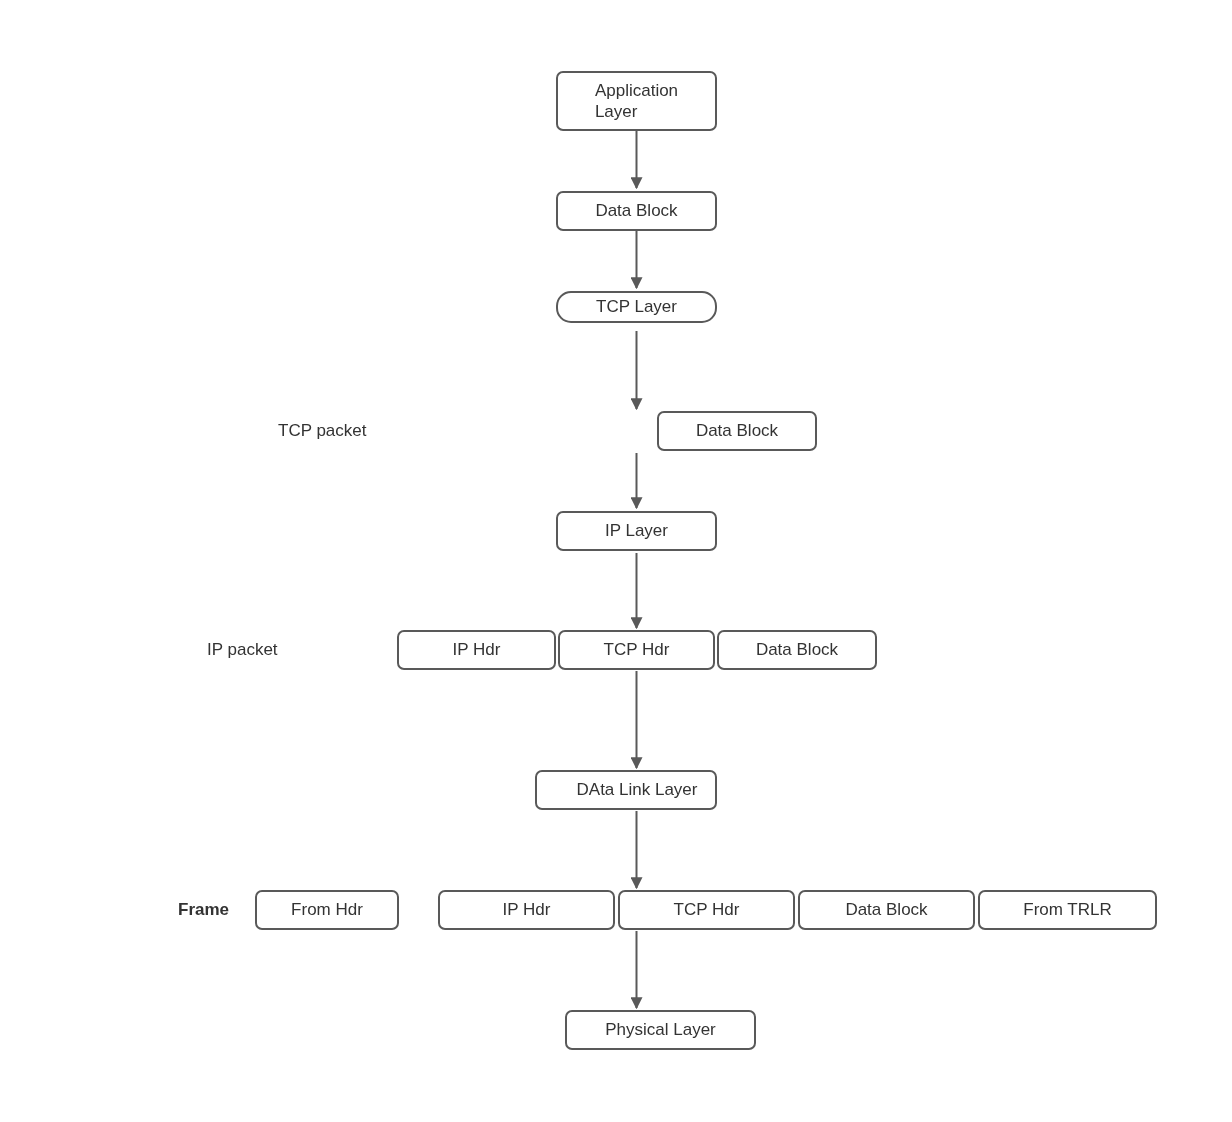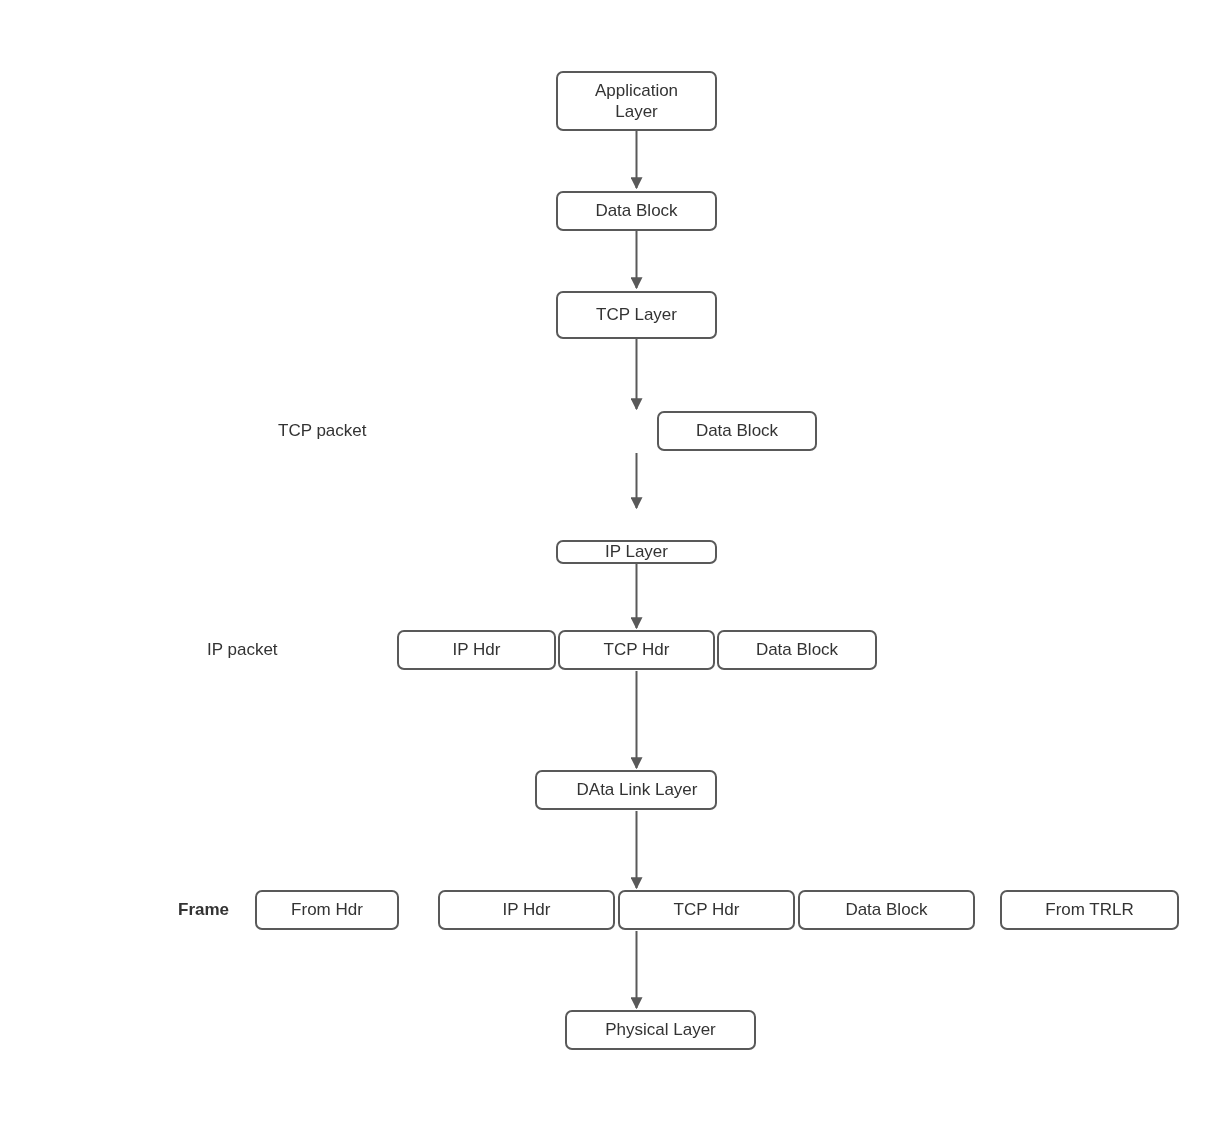--- a/index.html
+++ b/index.html
@@ -26,21 +26,20 @@
     box-sizing: border-box;
     border: 2px solid #595959;
     border-radius: 7px;
     background: #ffffff;
     color: #333333;
     font-size: 17px;
     line-height: 1.25;
     display: flex;
     align-items: center;
     justify-content: center;
-    text-align: center;
     white-space: pre-line;
   }
   .row-label {
     position: absolute;
     box-sizing: border-box;
     color: #333333;
     font-size: 17px;
     display: flex;
     align-items: center;
     white-space: nowrap;
@@ -65,28 +64,28 @@
     <line x1="636.5" y1="671" x2="636.5" y2="768" stroke="#595959" stroke-width="2" marker-end="url(#arrowhead)"></line>
     <line x1="636.5" y1="811" x2="636.5" y2="888" stroke="#595959" stroke-width="2" marker-end="url(#arrowhead)"></line>
     <line x1="636.5" y1="931" x2="636.5" y2="1008" stroke="#595959" stroke-width="2" marker-end="url(#arrowhead)"></line>
   </svg>
 
   <div class="node" style="left:556px; top:71px; width:161px; height:60px;">Application
 Layer</div>
 
   <div class="node" style="left:556px; top:191px; width:161px; height:40px;">Data Block</div>
 
-  <div class="node" style="left:556px; top:291px; width:161px; height:48px;">TCP Layer</div>
+  <div class="node" style="left:556px; top:291px; width:161px; height:32px;border-radius:15px;">TCP Layer</div>
 
   <div class="row-label" style="left:278px; top:411px; height:40px;">TCP packet</div>
 
 
   <div class="node" style="left:657px; top:411px; width:160px; height:40px;">Data Block</div>
 
-  <div class="node" style="left:556px; top:511px; width:161px; height:24px;margin-top:29px;">IP Layer</div>
+  <div class="node" style="left:556px; top:511px; width:161px; height:40px;">IP Layer</div>
 
   <div class="row-label" style="left:207px; top:630px; height:40px;">IP packet</div>
 
   <div class="node" style="left:397px; top:630px; width:159px; height:40px;">IP Hdr</div>
 
   <div class="node" style="left:558px; top:630px; width:157px; height:40px;">TCP Hdr</div>
 
   <div class="node" style="left:717px; top:630px; width:160px; height:40px;">Data Block</div>
 
   <div class="node" style="left:535px; top:770px; width:182px; height:40px;padding-left:22px;">DAta Link Layer</div>
@@ -94,17 +93,17 @@
   <div class="row-label" style="left:178px; top:890px; height:40px;font-weight:bold;">Frame</div>
 
   <div class="node" style="left:255px; top:890px; width:144px; height:40px;">From Hdr</div>
 
   <div class="node" style="left:438px; top:890px; width:177px; height:40px;">IP Hdr</div>
 
   <div class="node" style="left:618px; top:890px; width:177px; height:40px;">TCP Hdr</div>
 
   <div class="node" style="left:798px; top:890px; width:177px; height:40px;">Data Block</div>
 
-  <div class="node" style="left:978px; top:890px; width:179px; height:40px;margin-left:22px;">From TRLR</div>
+  <div class="node" style="left:978px; top:890px; width:179px; height:40px;">From TRLR</div>
 
   <div class="node" style="left:565px; top:1010px; width:191px; height:40px;">Physical Layer</div>
 
 </div>
 
 </body></html>

